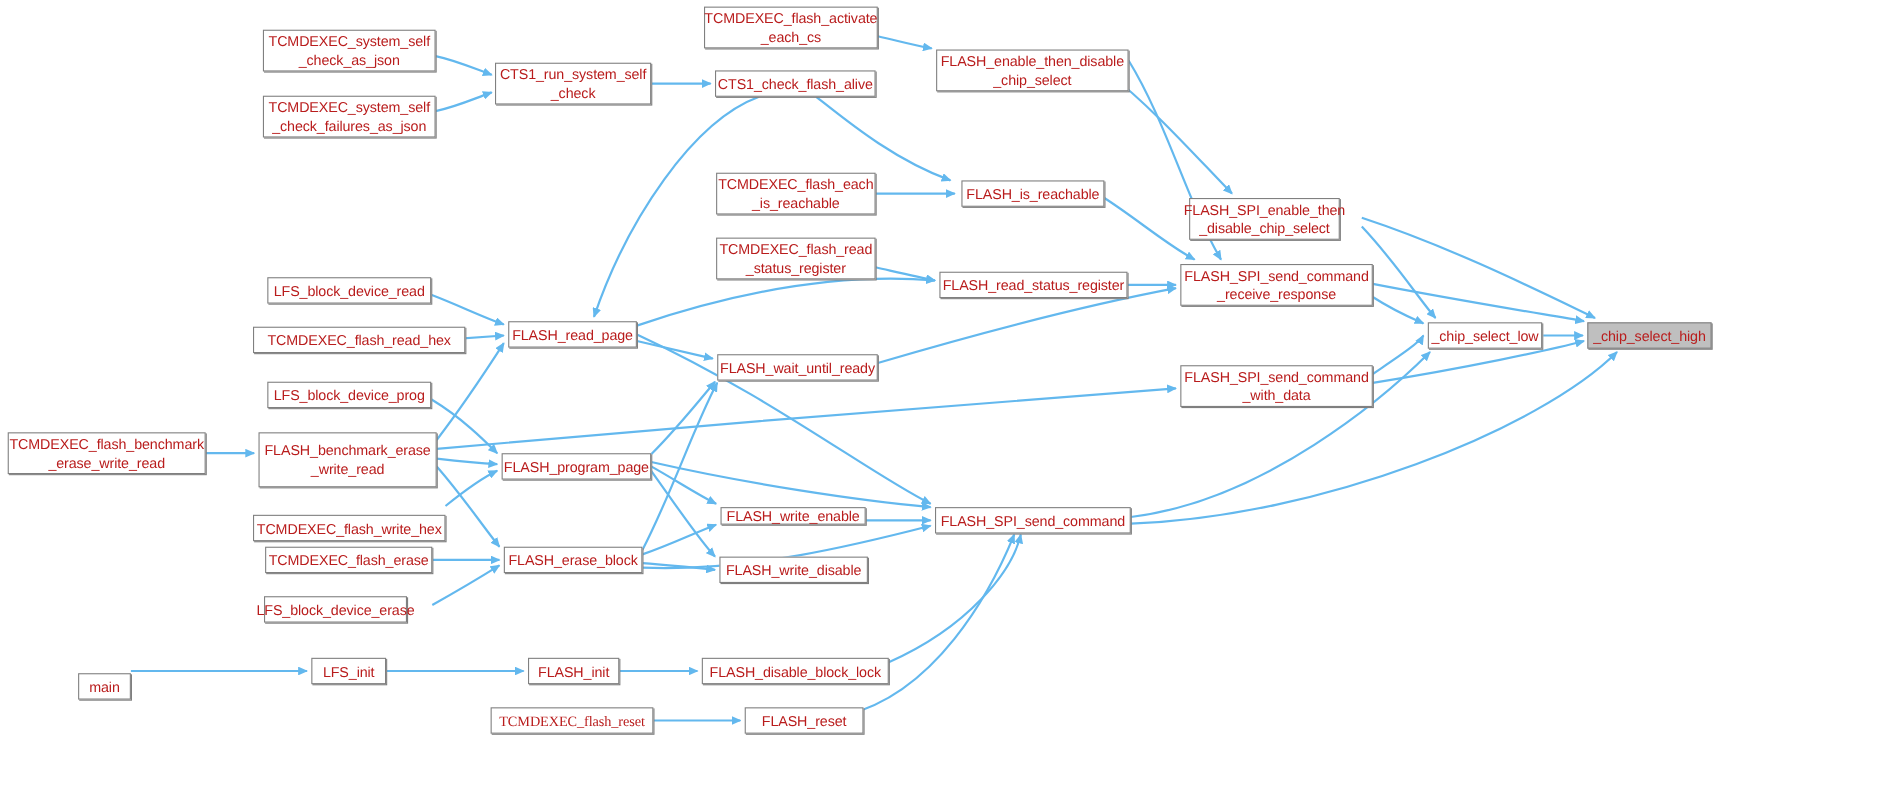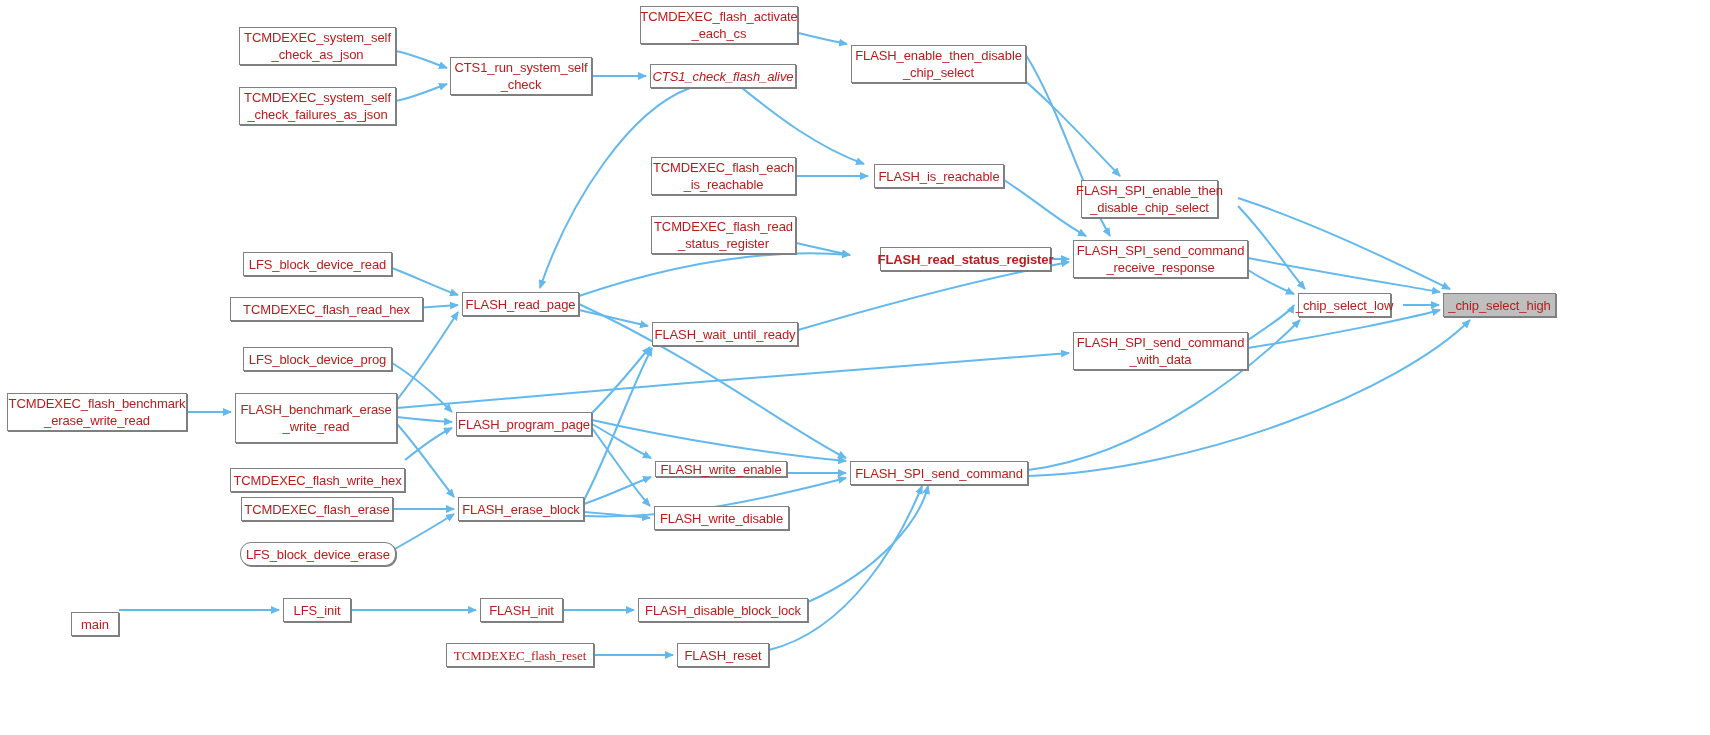--- a/index.html
+++ b/index.html
@@ -91,54 +91,54 @@
   </svg>
   <div id="node-layer">
       <div class="node" style="left: 239px; top: 27px; width: 157px; height: 38px;">TCMDEXEC_system_self
 _check_as_json</div>
       <div class="node" style="left: 239px; top: 87px; width: 157px; height: 38px;">TCMDEXEC_system_self
 _check_failures_as_json</div>
       <div class="node" style="left: 450px; top: 57px; width: 142px; height: 38px;">CTS1_run_system_self
 _check</div>
       <div class="node" style="left: 640px; top: 6px; width: 158px; height: 38px;">TCMDEXEC_flash_activate
 _each_cs</div>
-      <div class="node" style="left: 650px; top: 64px; width: 146px; height: 24px; font-style: italic;">CTS1_check_flash_alive</div>
+      <div class="node" style="left: 650px; top: 64px; width: 146px; height: 24px;">CTS1_check_flash_alive</div>
       <div class="node" style="left: 851px; top: 27px; width: 175px; height: 38px; margin-top: 18px;">FLASH_enable_then_disable
 _chip_select</div>
       <div class="node" style="left: 651px; top: 157px; width: 145px; height: 38px;">TCMDEXEC_flash_each
 _is_reachable</div>
       <div class="node" style="left: 874px; top: 164px; width: 130px; height: 24px;">FLASH_is_reachable</div>
       <div class="node" style="left: 1081px; top: 180px; width: 137px; height: 38px;">FLASH_SPI_enable_then
 _disable_chip_select</div>
       <div class="node" style="left: 651px; top: 216px; width: 145px; height: 38px;">TCMDEXEC_flash_read
 _status_register</div>
-      <div class="node" style="left: 880px; top: 247px; width: 171px; height: 24px; font-weight: bold;">FLASH_read_status_register</div>
+      <div class="node" style="left: 854px; top: 247px; width: 171px; height: 24px;">FLASH_read_status_register</div>
       <div class="node" style="left: 1073px; top: 240px; width: 175px; height: 38px;">FLASH_SPI_send_command
 _receive_response</div>
       <div class="node" style="left: 243px; top: 252px; width: 149px; height: 24px;">LFS_block_device_read</div>
       <div class="node" style="left: 230px; top: 297px; width: 193px; height: 24px;">TCMDEXEC_flash_read_hex</div>
       <div class="node" style="left: 462px; top: 292px; width: 117px; height: 24px;">FLASH_read_page</div>
-      <div class="node" style="left: 1298px; top: 293px; width: 93px; height: 24px;">_chip_select_low</div>
+      <div class="node" style="left: 1298px; top: 293px; width: 104px; height: 24px;">_chip_select_low</div>
       <div class="node focus" style="left: 1443px; top: 293px; width: 113px; height: 24px;">_chip_select_high</div>
       <div class="node" style="left: 652px; top: 322px; width: 146px; height: 24px;">FLASH_wait_until_ready</div>
       <div class="node" style="left: 1073px; top: 332px; width: 175px; height: 38px;">FLASH_SPI_send_command
 _with_data</div>
       <div class="node" style="left: 243px; top: 347px; width: 149px; height: 24px;">LFS_block_device_prog</div>
       <div class="node" style="left: 7px; top: 393px; width: 180px; height: 38px;">TCMDEXEC_flash_benchmark
 _erase_write_read</div>
       <div class="node" style="left: 235px; top: 393px; width: 162px; height: 50px;">FLASH_benchmark_erase
 _write_read</div>
       <div class="node" style="left: 456px; top: 412px; width: 136px; height: 24px;">FLASH_program_page</div>
       <div class="node" style="left: 230px; top: 452px; width: 175px; height: 24px; margin-top: 16px;">TCMDEXEC_flash_write_hex</div>
       <div class="node" style="left: 655px; top: 461px; width: 132px; height: 16px;">FLASH_write_enable</div>
       <div class="node" style="left: 850px; top: 461px; width: 178px; height: 24px;">FLASH_SPI_send_command</div>
       <div class="node" style="left: 241px; top: 497px; width: 152px; height: 24px;">TCMDEXEC_flash_erase</div>
       <div class="node" style="left: 458px; top: 497px; width: 126px; height: 24px;">FLASH_erase_block</div>
       <div class="node" style="left: 654px; top: 506px; width: 135px; height: 24px;">FLASH_write_disable</div>
-      <div class="node" style="left: 240px; top: 542px; width: 156px; height: 24px; border-radius: 11px;">LFS_block_device_erase</div>
+      <div class="node" style="left: 240px; top: 542px; width: 130px; height: 24px;">LFS_block_device_erase</div>
       <div class="node" style="left: 71px; top: 612px; width: 48px; height: 24px;">main</div>
       <div class="node" style="left: 283px; top: 598px; width: 68px; height: 24px;">LFS_init</div>
       <div class="node" style="left: 480px; top: 598px; width: 83px; height: 24px;">FLASH_init</div>
       <div class="node" style="left: 638px; top: 598px; width: 170px; height: 24px;">FLASH_disable_block_lock</div>
       <div class="node" style="left: 446px; top: 643px; width: 148px; height: 24px; font-family: Liberation Serif, serif;">TCMDEXEC_flash_reset</div>
-      <div class="node" style="left: 677px; top: 643px; width: 92px; height: 24px;">FLASH_reset</div>
+      <div class="node" style="left: 677px; top: 643px; width: 108px; height: 24px;">FLASH_reset</div>
     </div>
 </div>
 
 </body></html>

